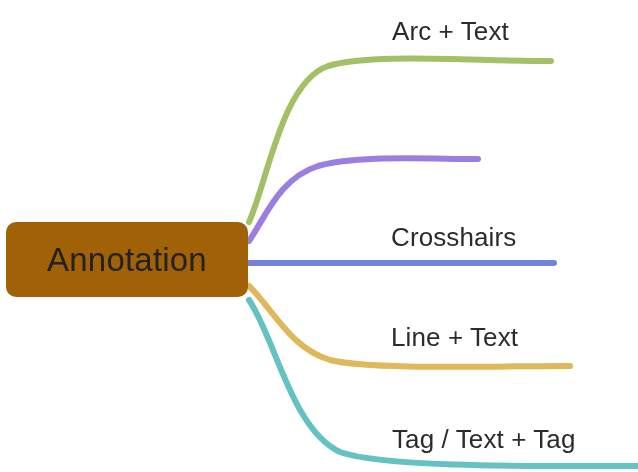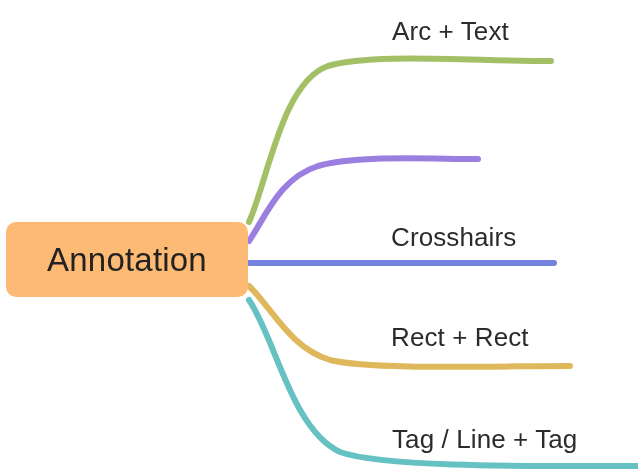--- a/index.html
+++ b/index.html
@@ -63,22 +63,22 @@
 <div id="mindmap">
 
   <svg id="branch-layer" viewBox="0 0 638 472">
     <path id="branch-path-0" fill="none" stroke-width="6" stroke-linecap="round" d="M 249 222 C 268 180 282 82 328 66 C 372 53 470 61 551 61" stroke="#a4c067"></path>
     <path id="branch-path-1" fill="none" stroke-width="6" stroke-linecap="round" d="M 249 241 C 266 216 280 178 318 166 C 356 155 428 159 478 159" stroke="#9b7fe0"></path>
     <path id="branch-path-2" fill="none" stroke-width="6" stroke-linecap="round" d="M 249 263 L 554 263" stroke="#7383dd"></path>
     <path id="branch-path-3" fill="none" stroke-width="6" stroke-linecap="round" d="M 249 286 C 272 308 290 348 330 360 C 372 370 492 366 570 366" stroke="#deb85a"></path>
     <path id="branch-path-4" fill="none" stroke-width="6" stroke-linecap="round" d="M 249 300 C 276 340 292 430 340 452 C 384 468 540 466 638 466" stroke="#66c2c2"></path>
   </svg>
 
-  <div class="root-node" style="background: #fdba74;">
+  <div class="root-node" style="background: #a16207;">
     <span class="root-label" style="color: rgb(34, 34, 34);">Annotation</span>
   </div>
 
   <div class="branch-label lbl-arc-text">Arc + Text</div>
   <div class="branch-label lbl-crosshairs">Crosshairs</div>
-  <div class="branch-label lbl-rect-text">Rect + Rect</div>
-  <div class="branch-label lbl-tag-line-tag">Tag / Line + Tag</div>
+  <div class="branch-label lbl-rect-text">Line + Text</div>
+  <div class="branch-label lbl-tag-line-tag">Tag / Text + Tag</div>
 
 </div>
 
 </body></html>

